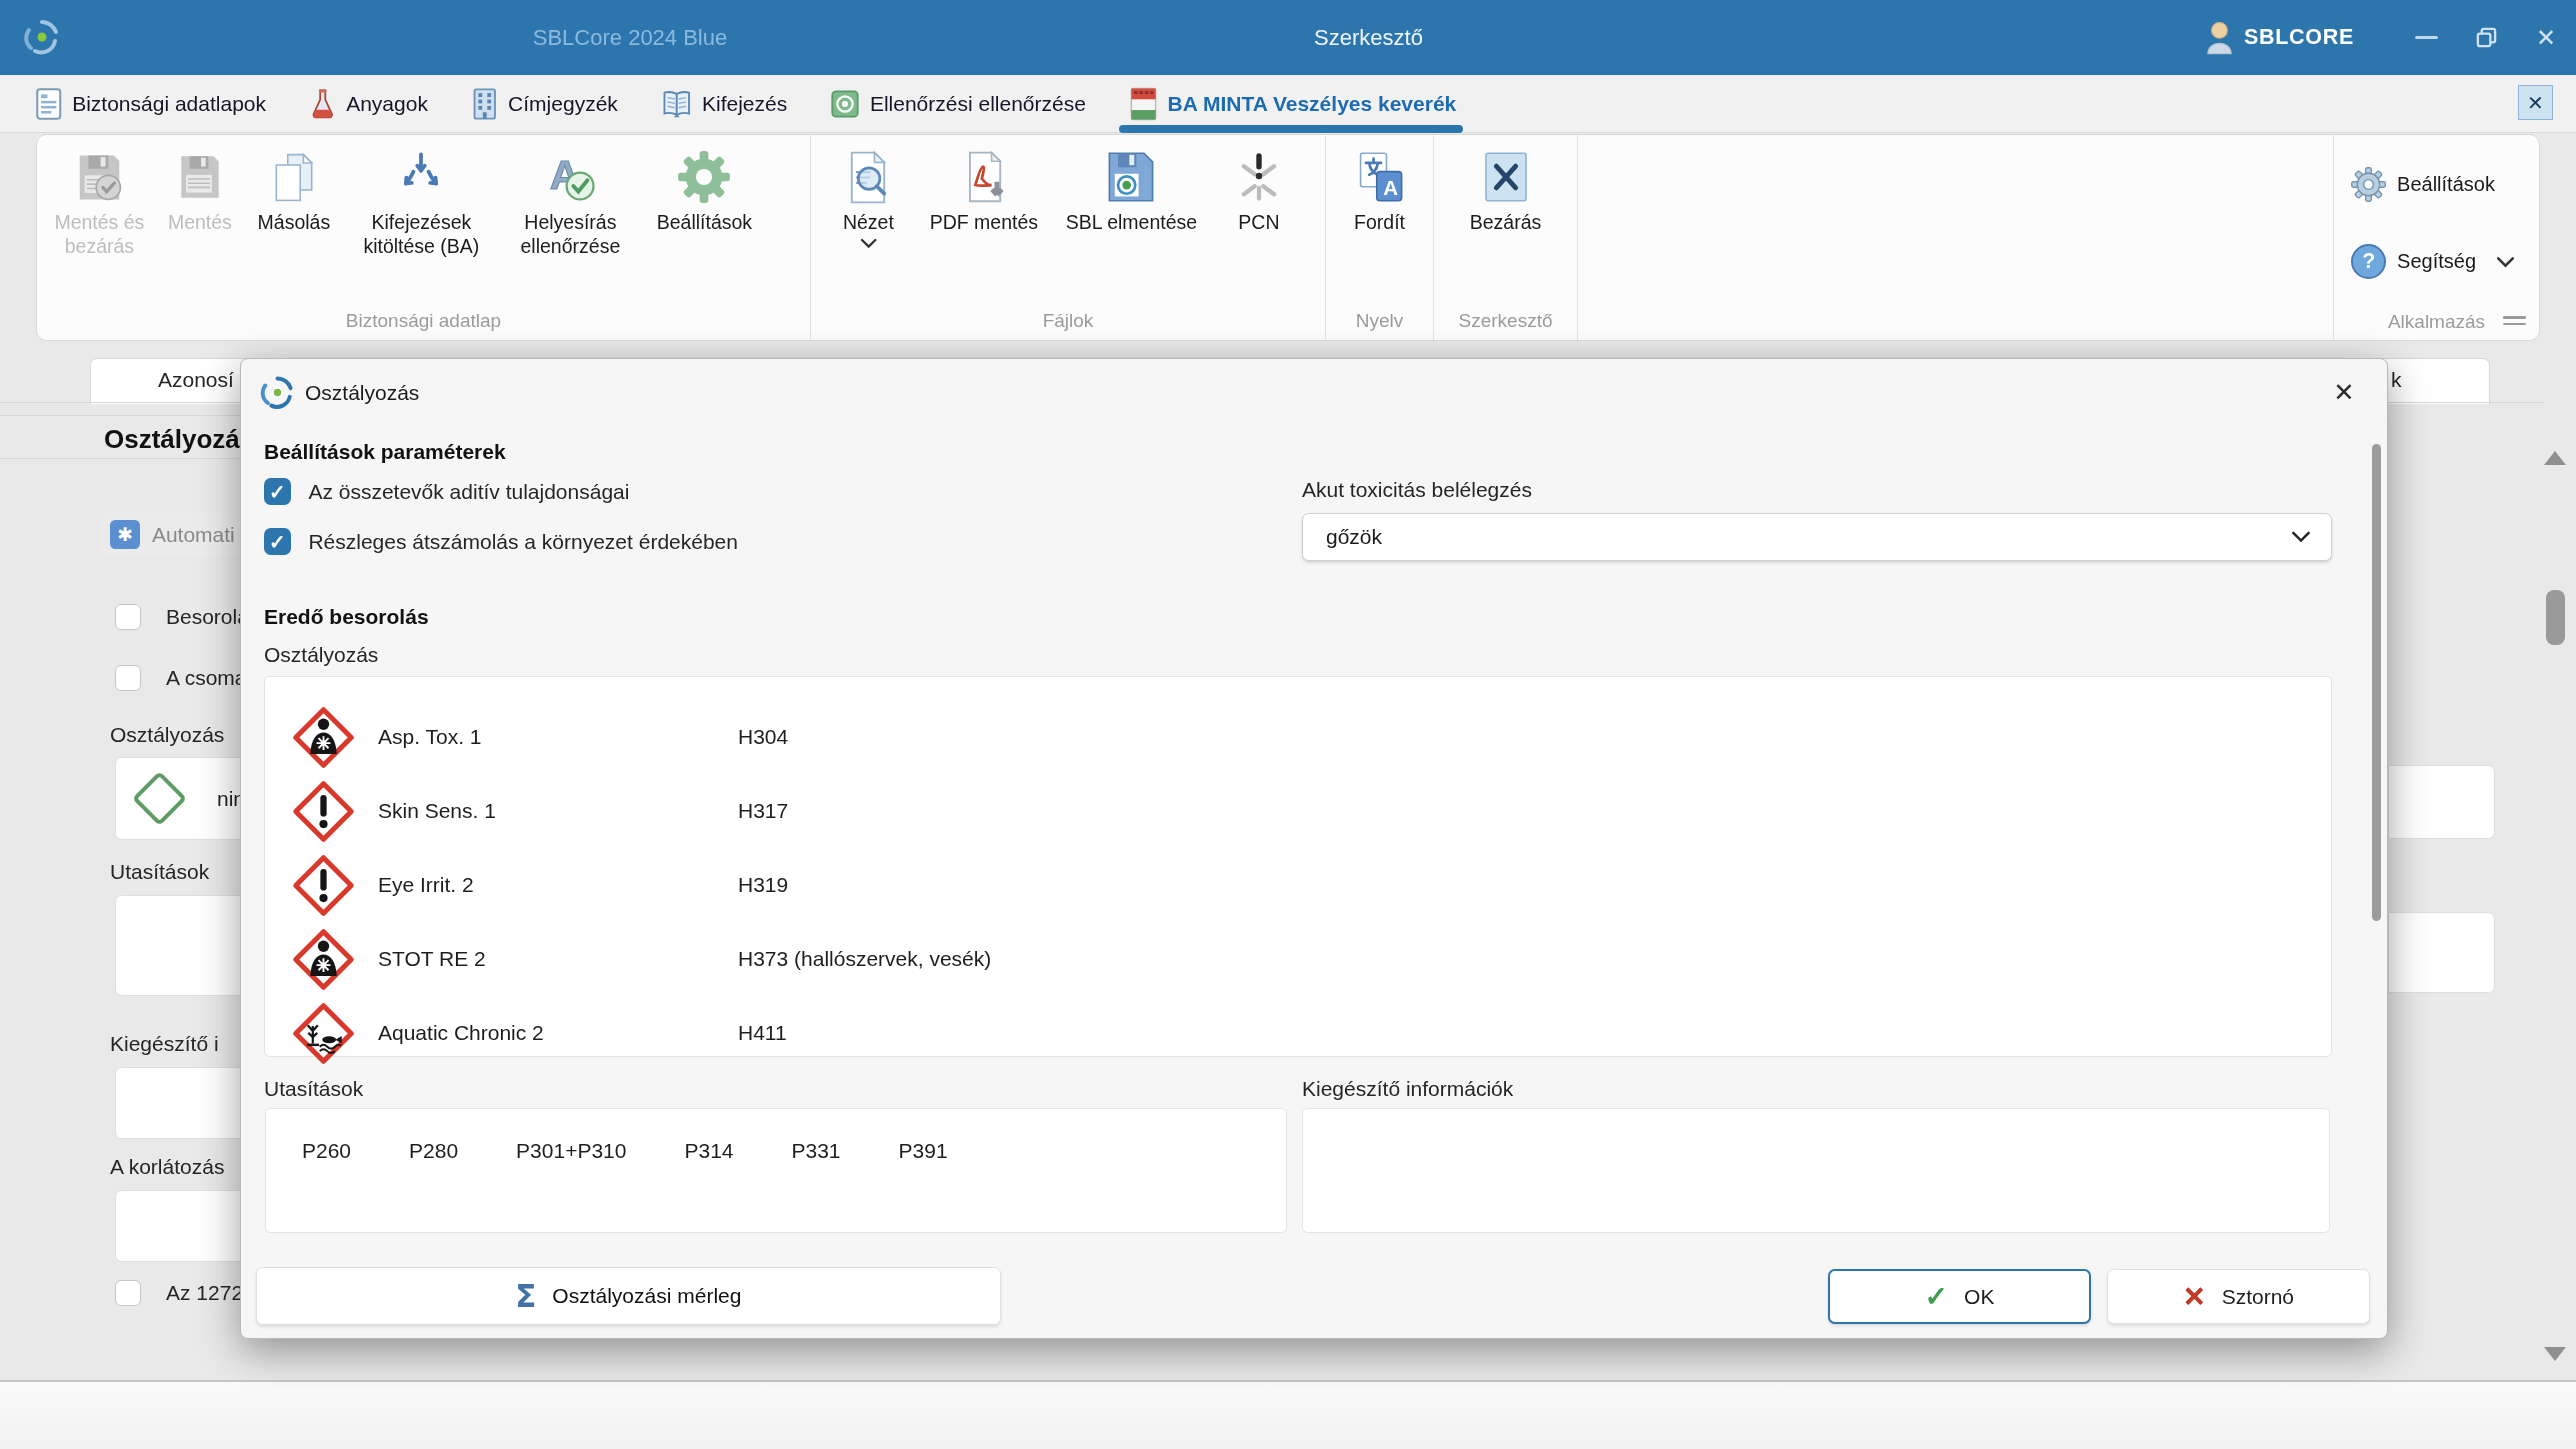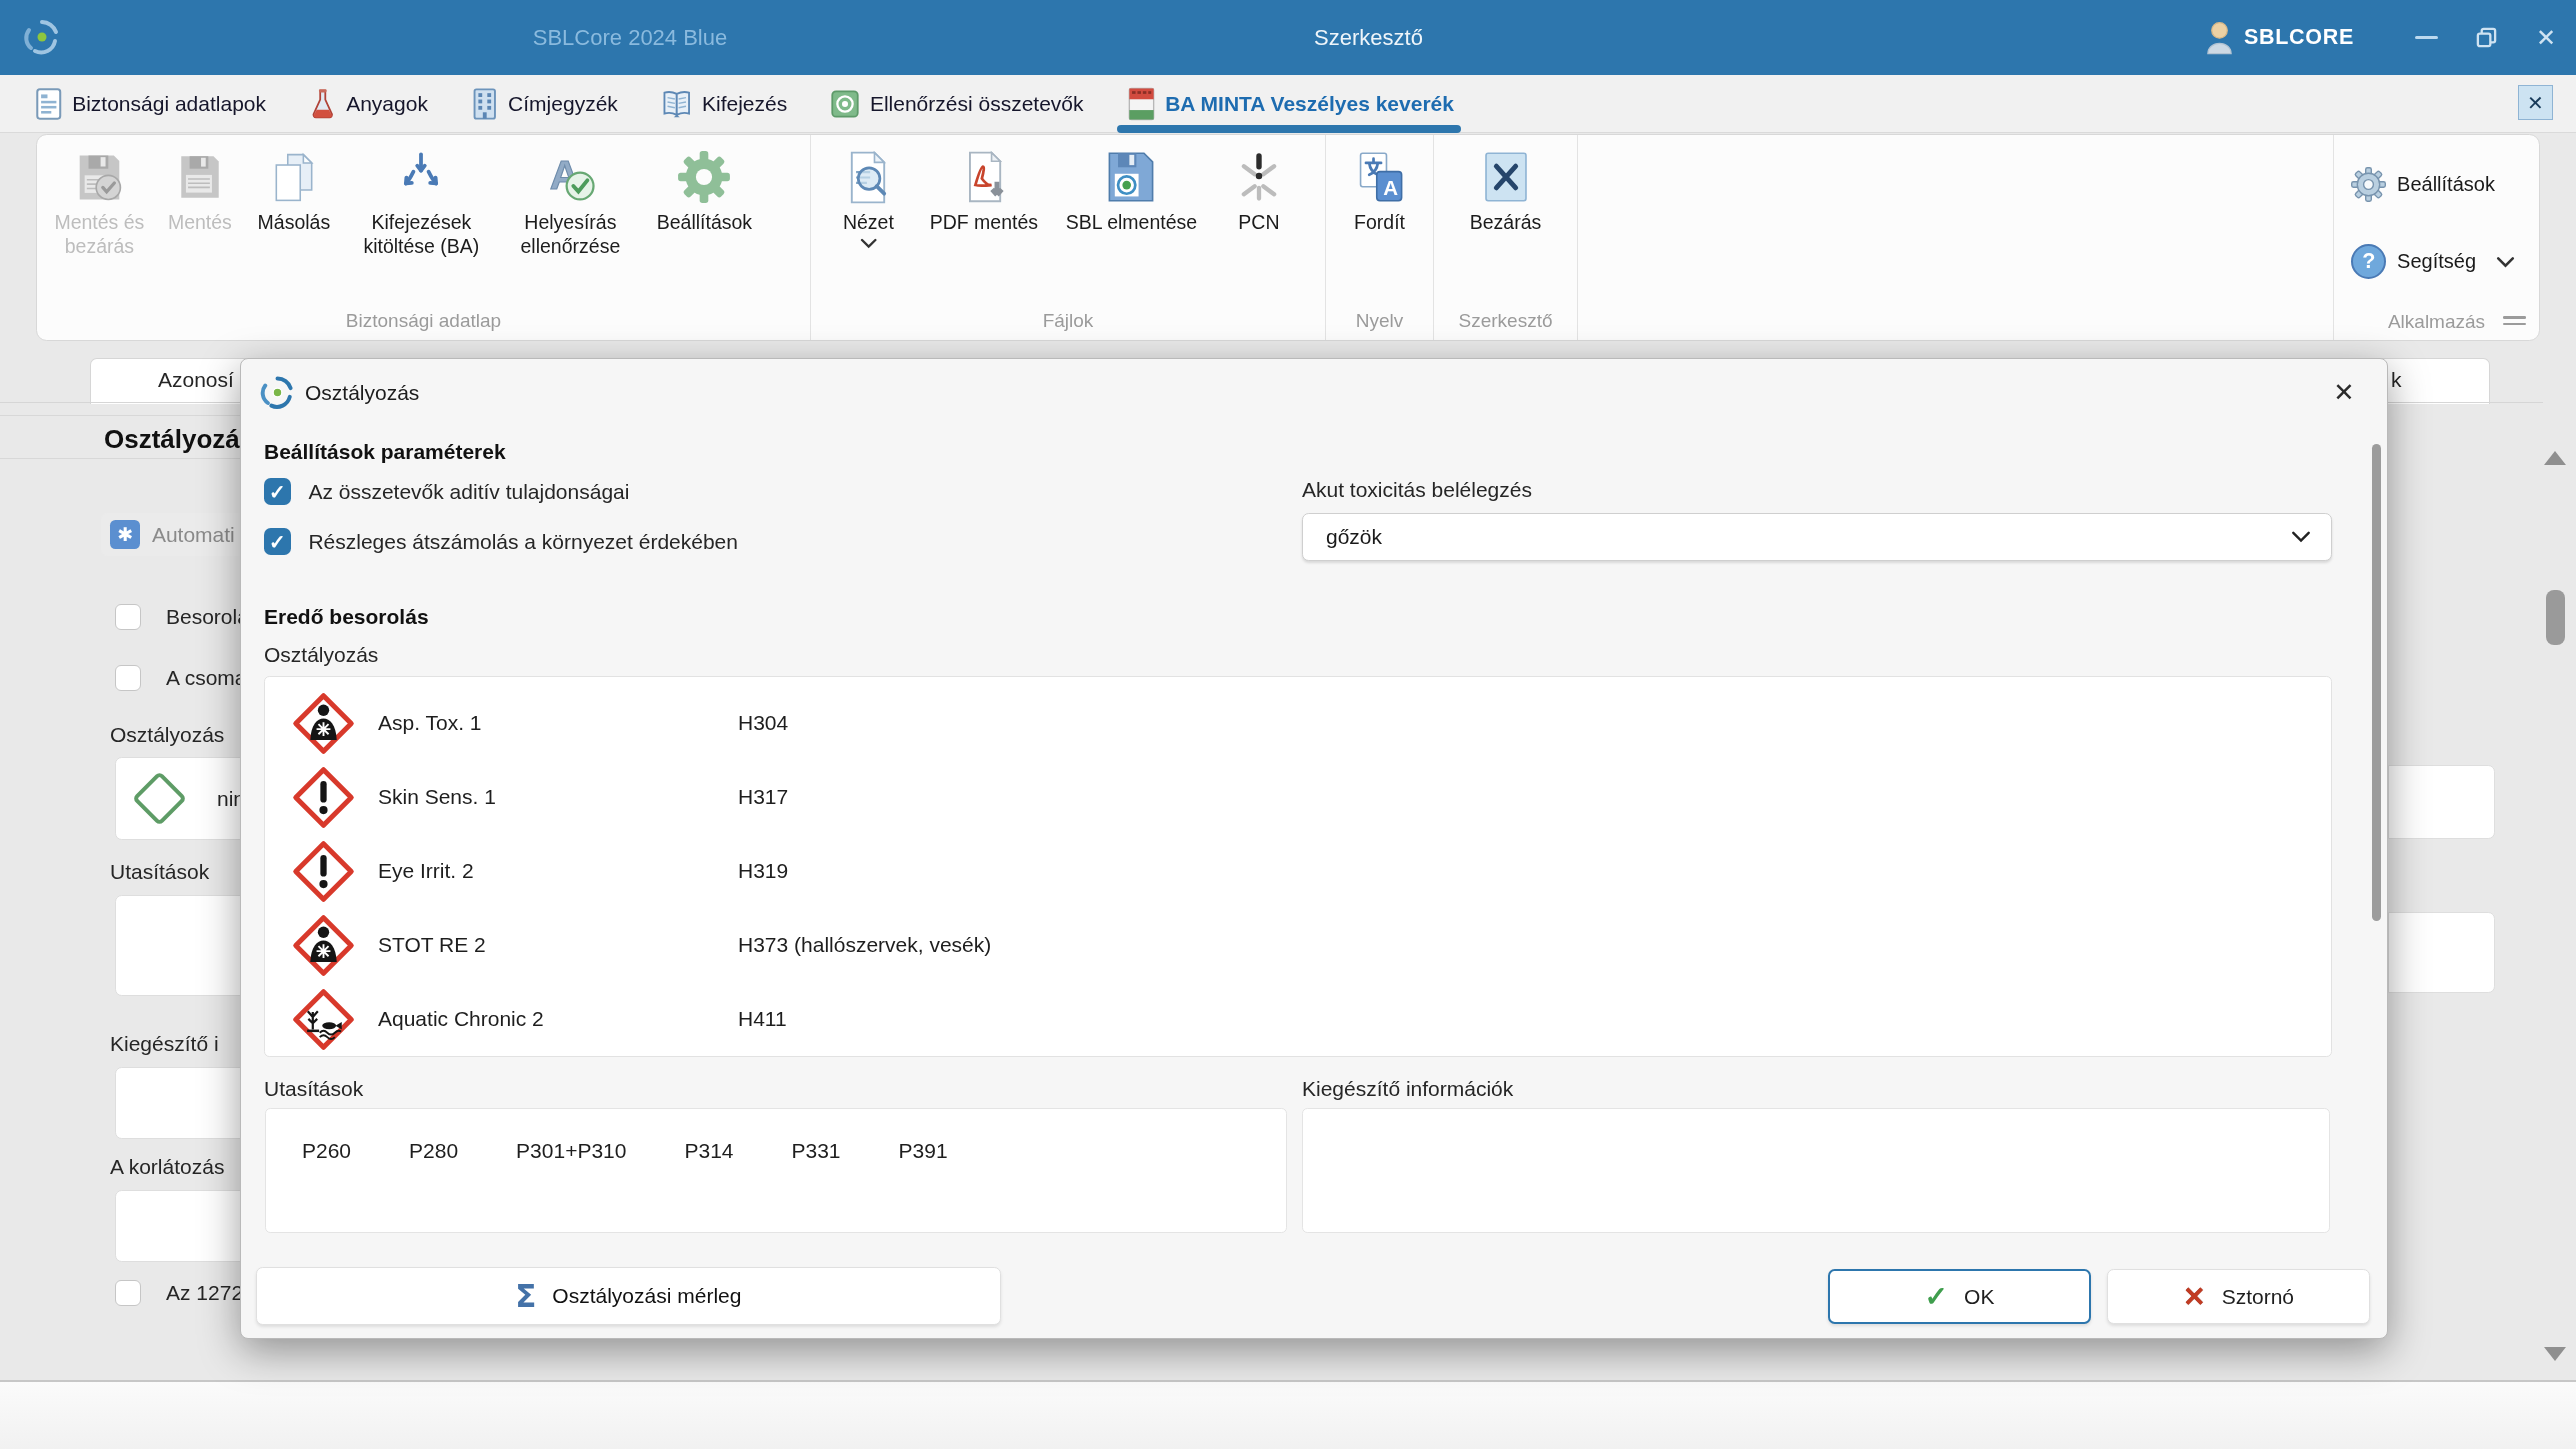--- a/index.html
+++ b/index.html
@@ -96,21 +96,21 @@
   .dlg-label{position:absolute;font-size:21px;color:#262626}
   .dlg-checkrow{position:absolute;left:23px;display:flex;align-items:center;gap:17.4px}
   .chk{width:27px;height:27px;background:#2d76ad;border-radius:6.7px;color:#fff;font-size:20px;
        font-weight:bold;display:flex;align-items:center;justify-content:center;flex:0 0 auto}
   .dlg-checkrow span.lbl{font-size:21px;color:#262626}
   .dropdown{position:absolute;left:1061px;top:154px;width:1030px;height:48px;background:#fff;
             border:0.7px solid #cfcfcf;border-radius:6.7px;box-shadow:0 2px 2.7px rgba(0,0,0,.12);
             display:flex;align-items:center;box-sizing:border-box;padding:0 20px 0 23px;font-size:21px}
   .dropdown .val{flex:1}
   .listbox{position:absolute;left:23px;top:317px;width:2068px;height:381px;background:#fff;
-           border:1.3px solid #e2e2e2;border-radius:5.4px;box-sizing:border-box;padding-top:9px}
+           border:1.3px solid #e2e2e2;border-radius:5.4px;box-sizing:border-box;padding-top:23px}
   .lrow{height:74px;display:flex;align-items:center;padding-left:27px}
   .lrow .ghs{width:63px;height:63px;flex:0 0 auto}
   .lrow .nm{margin-left:23px;width:360px;font-size:21px;color:#1e1e1e}
   .lrow .cd{font-size:21px;color:#1e1e1e}
   .pbox{position:absolute;left:24px;top:749px;width:1022px;height:125px;background:#fff;
         border:1.3px solid #e4e4e4;border-radius:5.4px;box-sizing:border-box;display:flex;
         padding:29.5px 0 0 36px;gap:58px}
   .pbox span{font-size:21px;color:#1e1e1e}
   .suppbox{position:absolute;left:1061px;top:749px;width:1028px;height:125px;background:#fff;
         border:1.3px solid #e4e4e4;border-radius:5.4px;box-sizing:border-box}
@@ -209,21 +209,21 @@
       <path d="M12 20 l-2.5 2 h5 Z" fill="#5d88b5"></path>
     </svg>
     <span>Kifejezés</span>
   </div>
   <div class="tab">
     <svg width="28" height="28" viewBox="0 0 22 22">
       <rect x="1" y="1" width="20" height="20" rx="3" fill="#7fba8a" stroke="#5d9a69" stroke-width="1.4"></rect>
       <circle cx="11" cy="11" r="6" fill="none" stroke="#ffffff" stroke-width="1.8"></circle>
       <circle cx="11" cy="11" r="2.4" fill="#ffffff"></circle>
     </svg>
-    <span>Ellenőrzési összetevők</span>
+    <span>Ellenőrzési ellenőrzése</span>
   </div>
   <div class="tab active">
     <svg width="27" height="34" viewBox="0 0 20 25">
       <rect x="1" y="1" width="18" height="23" rx="1.5" fill="#f4f4f4" stroke="#b7b7b7" stroke-width="1"></rect>
       <rect x="1" y="1" width="18" height="8" fill="#d24b3f"></rect>
       <g fill="#8a2f26">
           <rect x="3" y="3" width="2.6" height="2"></rect>
           <rect x="7" y="3" width="2.6" height="2"></rect>
           <rect x="11" y="3" width="2.6" height="2"></rect>
           <rect x="15" y="3" width="2.2" height="2"></rect>

